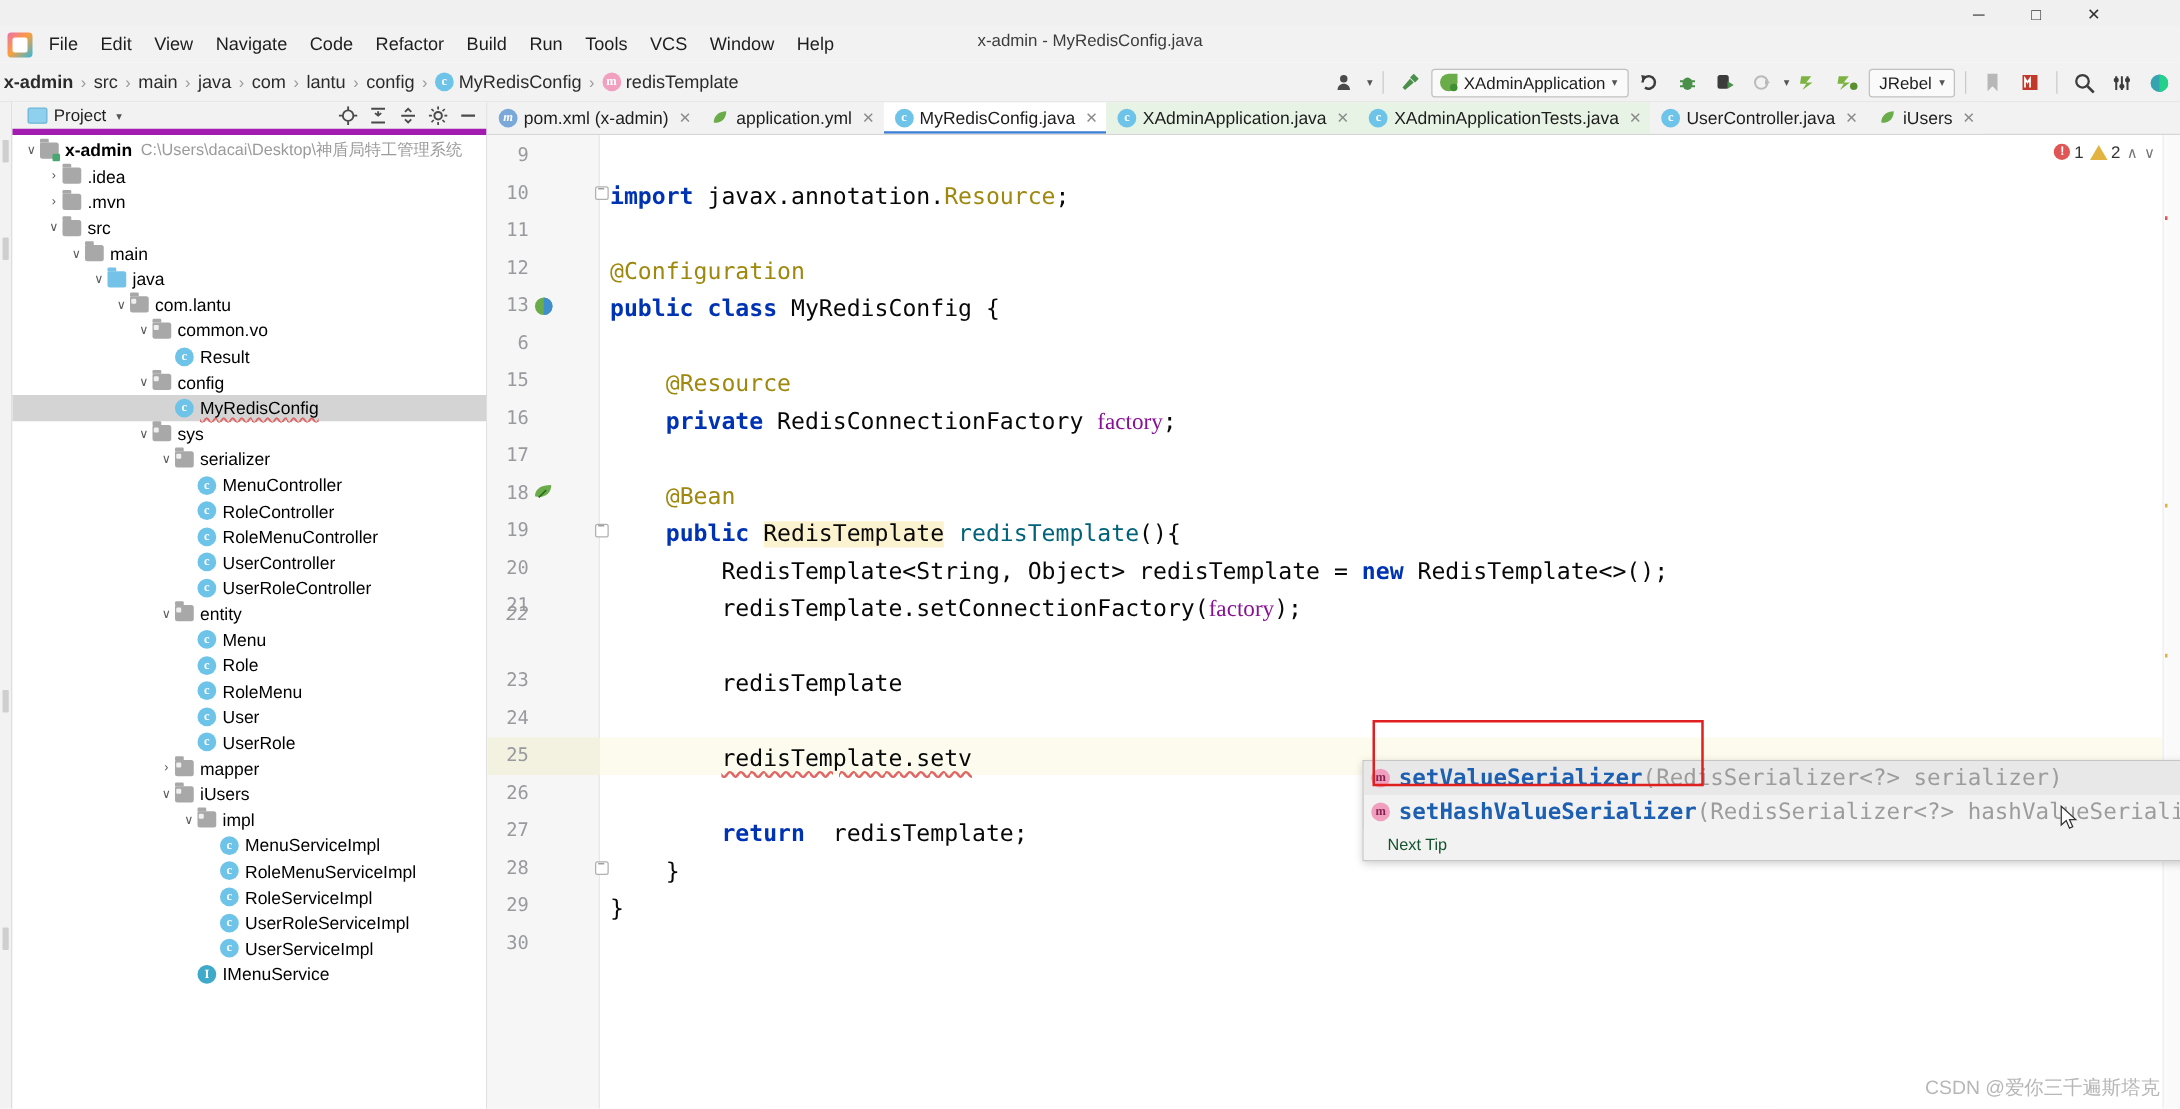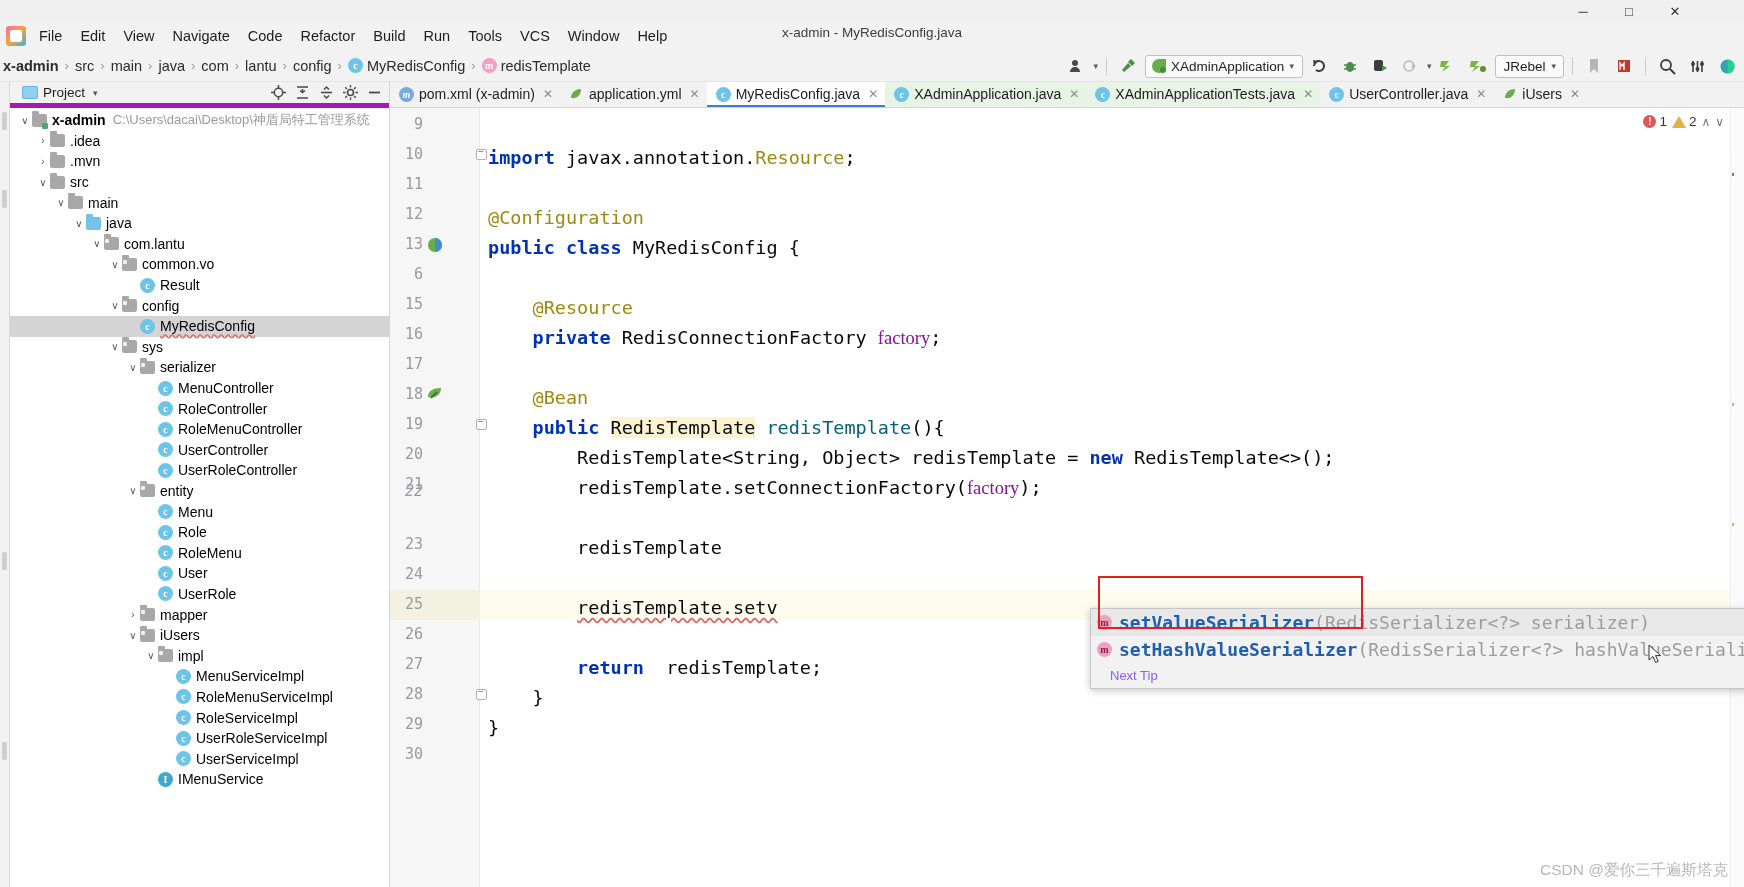--- a/index.html
+++ b/index.html
@@ -284,21 +284,21 @@
     font-size: 10px; line-height: 15px; text-align: center; margin-right: 7px;
     flex: 0 0 15px; font-family: "Liberation Serif", serif; font-weight: bold;
   }
   .pname { color: #1d5fb0; font-weight: bold; }
   .pargs { color: #9c9c9c; }
   .phint {
     height: 25px; display: flex; align-items: center; padding-left: 8px;
     font-family: "Liberation Sans", sans-serif; font-size: 13px; color: #3a3a3a;
     background: #f2f2f2; gap: 4px;
   }
-  .phint a { color: #8b5cf6; text-decoration: none; padding-left: 11px; }
+  .phint a { color: #14532d; text-decoration: none; padding-left: 11px; }
   .redbox {
     position: absolute; left: 708px; top: 468px; width: 265px; height: 53px;
     border: 2px solid #e02020; z-index: 11; pointer-events: none; background: transparent;
   }
   .cursor-arrow {
     position: absolute; left: 1258px; top: 536px; z-index: 13;
     width: 0; height: 0; pointer-events: none;
   }
 
   

